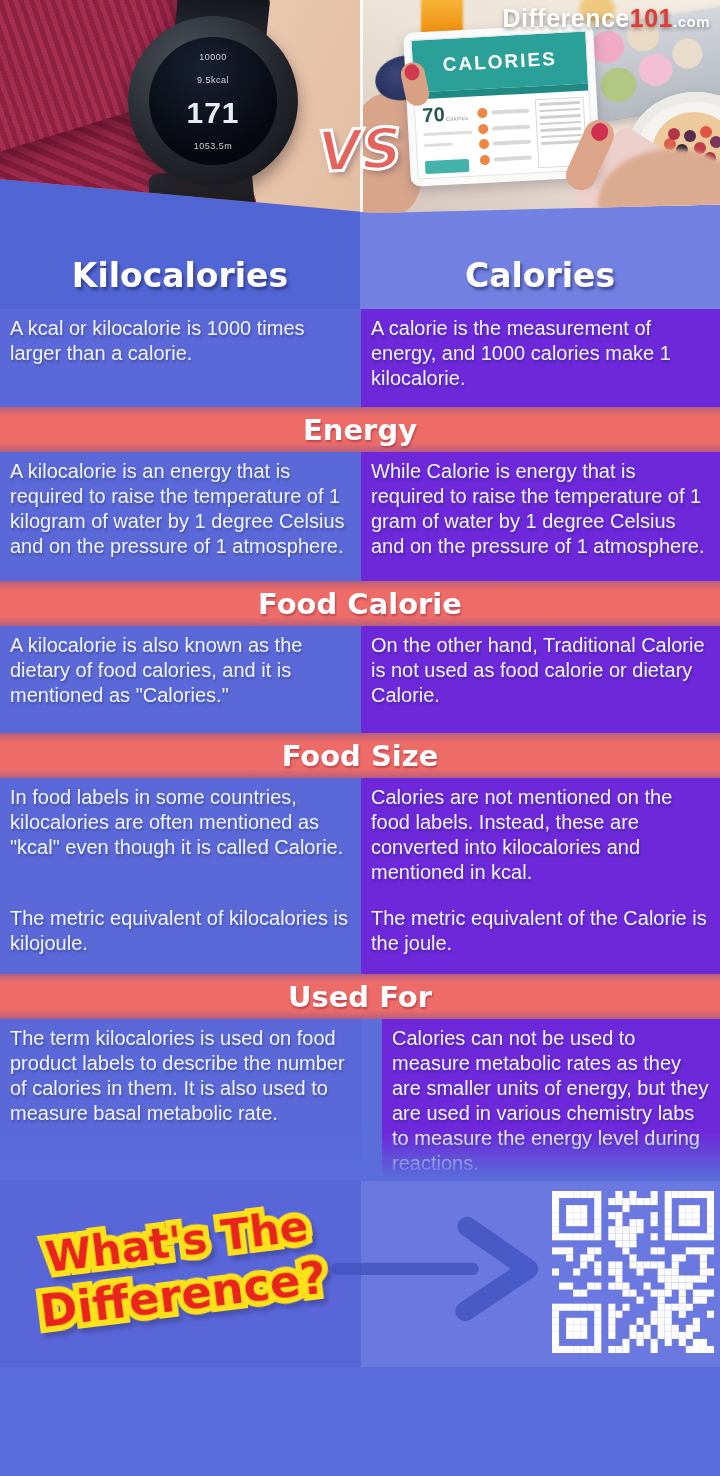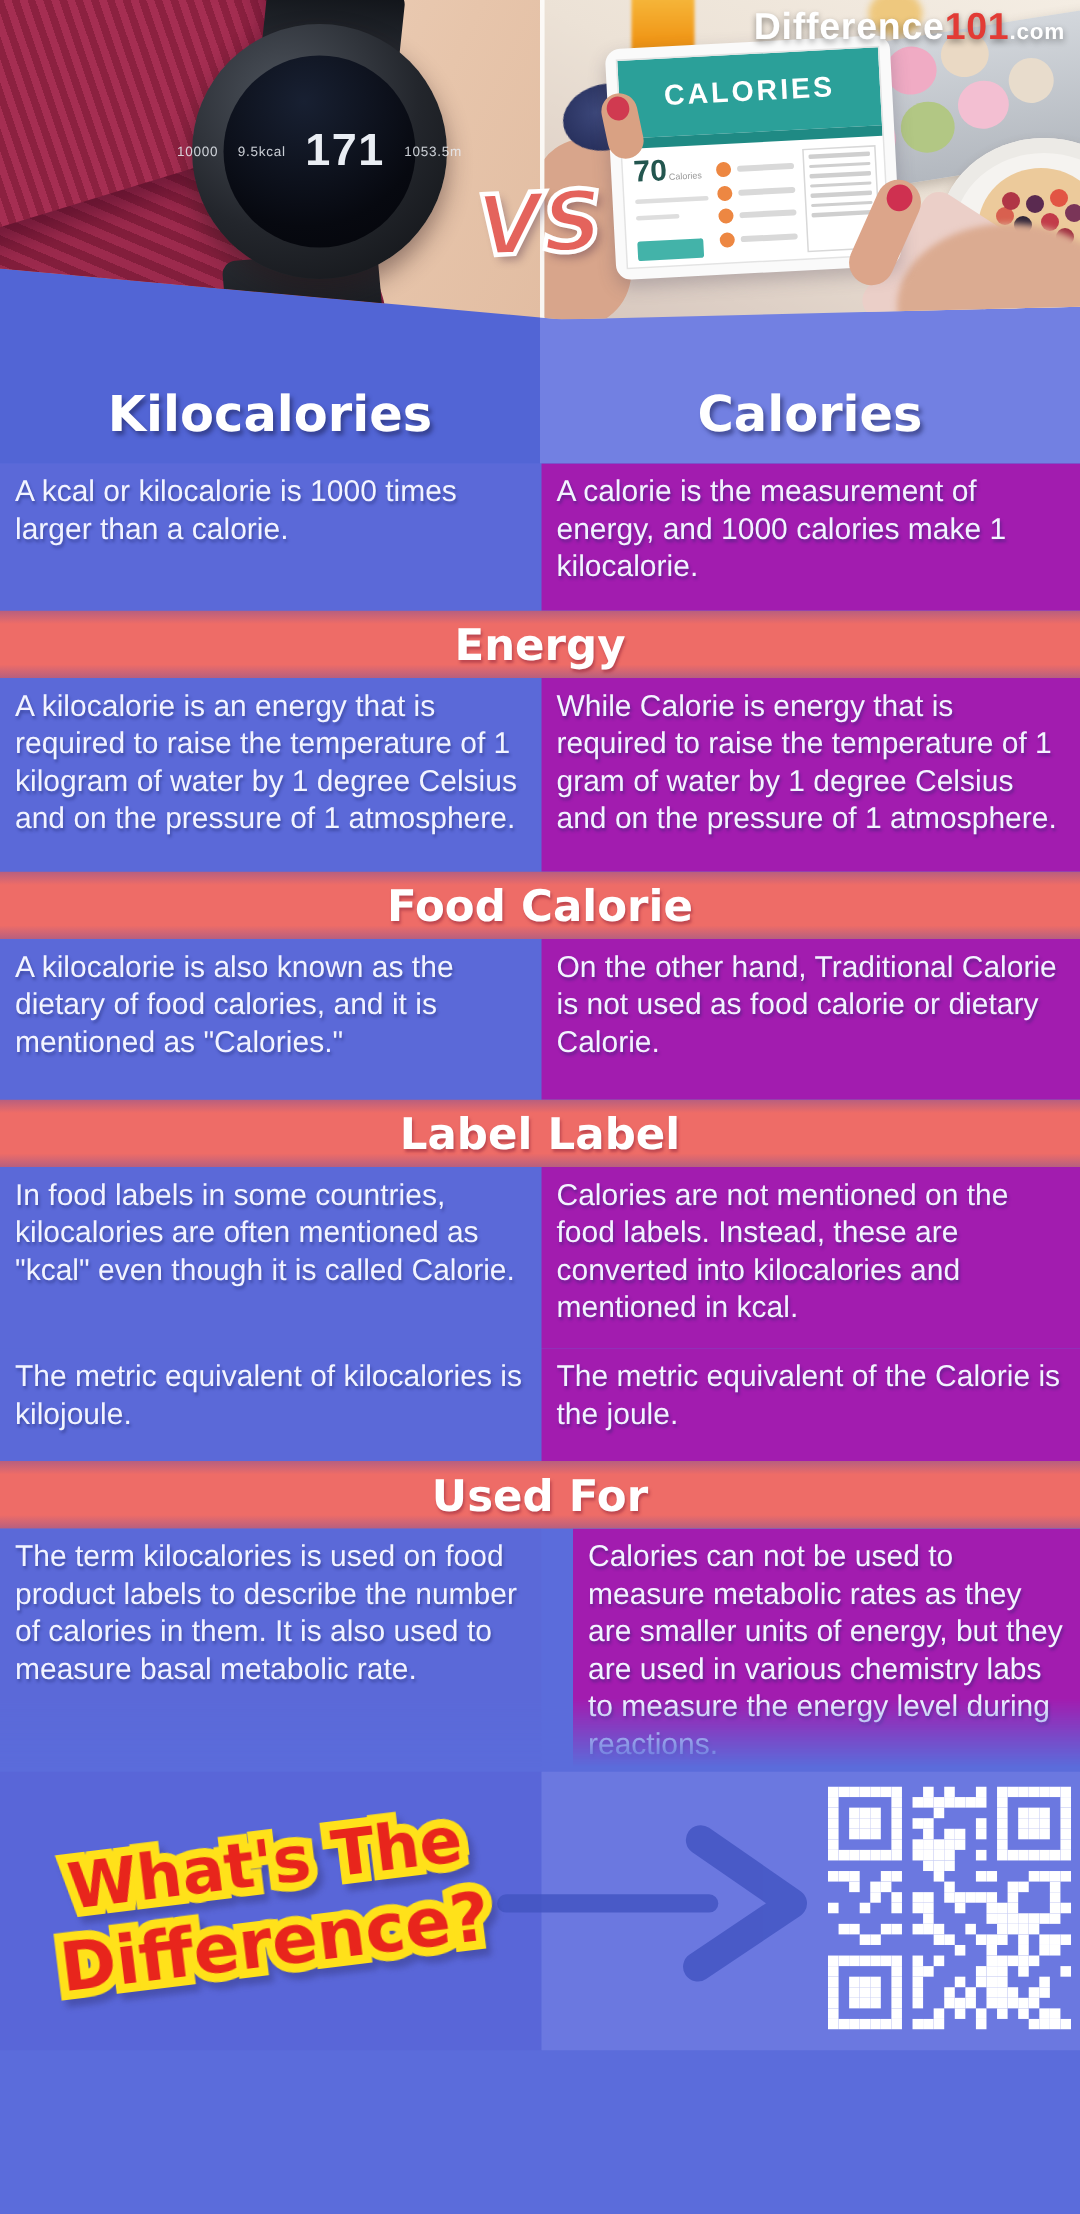--- a/index.html
+++ b/index.html
@@ -28,21 +28,21 @@
     background:repeating-linear-gradient(40deg,#9c2a4d 0 6px,#831e3c 6px 12px);box-shadow:inset 0 10px 18px rgba(70,10,35,.5);}
   .strap-top{position:absolute;left:176px;top:-10px;width:92px;height:56px;border-radius:9px;
     transform:rotate(6deg);background:linear-gradient(180deg,#101318,#2b2f36);}
   .strap-bottom{position:absolute;left:150px;top:170px;width:104px;height:58px;border-radius:9px;
     transform:rotate(-5deg);background:linear-gradient(180deg,#272b31,#14161a);}
   .watch-body{position:absolute;left:128px;top:16px;width:170px;height:170px;border-radius:50%;
     background:radial-gradient(circle at 36% 28%,#4c525b 0%,#23262c 55%,#0f1114 100%);
     box-shadow:0 8px 16px rgba(40,20,25,.45);display:flex;align-items:center;justify-content:center;}
   .watch-face{width:128px;height:128px;border-radius:50%;color:#e9edf3;text-align:center;
     background:radial-gradient(circle at 42% 24%,#182032 0%,#070910 68%,#04050a 100%);
-    display:flex;flex-direction:row;align-items:center;justify-content:center;gap:13px;}
+    display:flex;flex-direction:column;align-items:center;justify-content:center;gap:13px;}
   .wf-small{font-size:9px;letter-spacing:.5px;opacity:.85;}
   .wf-big{font-size:30px;font-weight:bold;letter-spacing:1px;line-height:1;text-align:center;}
   
   .juice{position:absolute;left:58px;top:-8px;width:42px;height:50px;border-radius:5px;filter:blur(1px);
     background:linear-gradient(180deg,#f7bd42 0%,#f09616 70%,#e4880f 100%);}
   .juice2{position:absolute;left:216px;top:-6px;width:36px;height:30px;border-radius:50%;filter:blur(2px);background:#eec87e;}
   .shades{position:absolute;left:12px;top:56px;width:58px;height:44px;border-radius:50%;
     transform:rotate(-14deg);background:radial-gradient(circle at 40% 40%,#3c477a,#222a55 75%);filter:blur(.5px);}
   .lhand{position:absolute;left:-12px;top:92px;width:74px;height:126px;border-radius:36px;
     transform:rotate(9deg);background:#d8a58b;}
@@ -106,21 +106,21 @@
 
   
   .band{height:45px;display:flex;align-items:center;justify-content:center;
     background:linear-gradient(180deg,#b75f7f 0%,#ee6c67 20%,#ee6c67 80%,#b75f7f 100%);}
   .band h2{margin:0;font-family:"DejaVu Sans",sans-serif;font-size:29px;font-weight:bold;color:#fff;
     text-shadow:1px 2px 2px rgba(150,40,60,.55);}
   .row{display:flex;}
   .cell{box-sizing:border-box;padding:7px 11px 0 10px;font-size:20px;line-height:25px;
     color:#f2f4ff;text-shadow:1px 2px 2px rgba(25,35,100,.4);}
   .cell.left{width:361px;background:#5b69d8;}
-  .cell.right{flex:1;background:#a21caf;}
+  .cell.right{flex:1;background:#6d28d9;}
   .r0{height:98px;}.r1{height:129px;}.r2{height:107px;}.r3{height:121px;}.r4{height:75px;}.r5{height:162px;gap:21px;}
   .r5 .cell{-webkit-mask-image:linear-gradient(180deg,#000 70%,transparent 98%);
     mask-image:linear-gradient(180deg,#000 70%,transparent 98%);}
 
   
   .footer{position:relative;height:186px;overflow:hidden;}
   .footer-bg{position:absolute;inset:0;display:flex;}
   .footer-bg .fl{width:361px;background:#5966d8;}
   .footer-bg .fr{flex:1;background:#6b78e0;}
   .wtd{position:absolute;left:12px;top:36px;width:336px;text-align:center;transform:rotate(-7deg);
@@ -269,21 +269,21 @@
         <h2>Food Calorie</h2>
       </div>
     <div class="row r2">
       <div class="cell left">A kilocalorie is also known as the dietary of food calories, and it is mentioned as "Calories."</div>
       <div class="cell right">On the other hand, Traditional Calorie is not used as food calorie or dietary Calorie.</div>
     </div>
   </section>
 
   <section>
     <div class="band">
-        <h2>Label Label</h2>
+        <h2>Food Size</h2>
       </div>
     <div class="row r3">
       <div class="cell left">In food labels in some countries, kilocalories are often mentioned as "kcal" even though it is called Calorie.</div>
       <div class="cell right">Calories are not mentioned on the food labels. Instead, these are converted into kilocalories and mentioned in kcal.</div>
     </div>
   </section>
 
   <section>
     <div class="row r4">
       <div class="cell left">The metric equivalent of kilocalories is kilojoule.</div>

